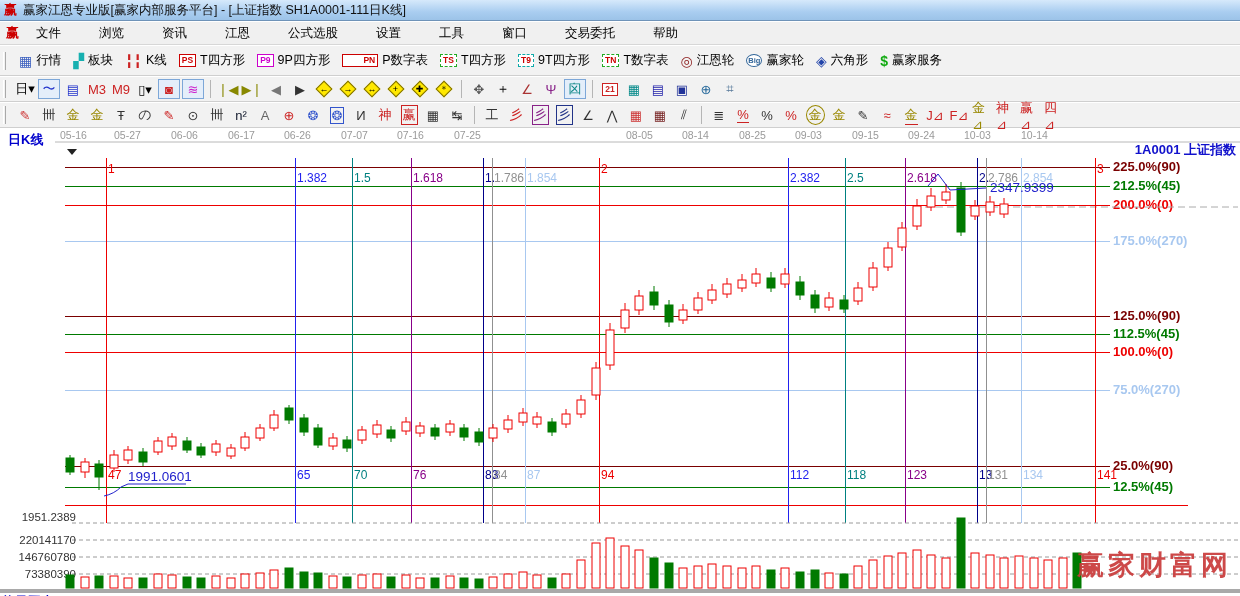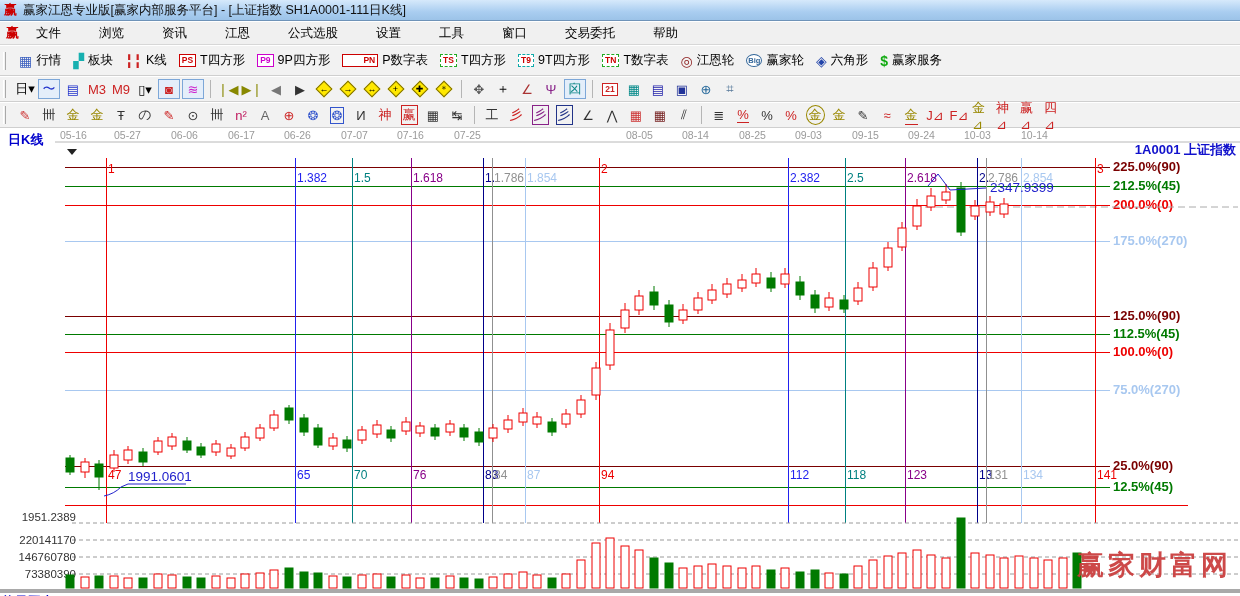--- a/index.html
+++ b/index.html
@@ -257,21 +257,21 @@
     <div class="ticon">
       <span style="color: rgb(204, 34, 34);">✎</span>
     </div>
     <div class="ticon">
       <span style="color: rgb(51, 51, 51);">⊙</span>
     </div>
     <div class="ticon">
       <span style="color: rgb(51, 51, 51);">卌</span>
     </div>
     <div class="ticon">
-      <span style="color: #be185d;">n²</span>
+      <span style="color: #0f172a;">n²</span>
     </div>
     <div class="ticon">
       <span style="color: rgb(102, 102, 102);">A</span>
     </div>
     <div class="ticon">
       <span style="color: rgb(204, 34, 34);">⊕</span>
     </div>
     <div class="ticon">
       <span style="color: rgb(51, 85, 204);">❂</span>
     </div>

